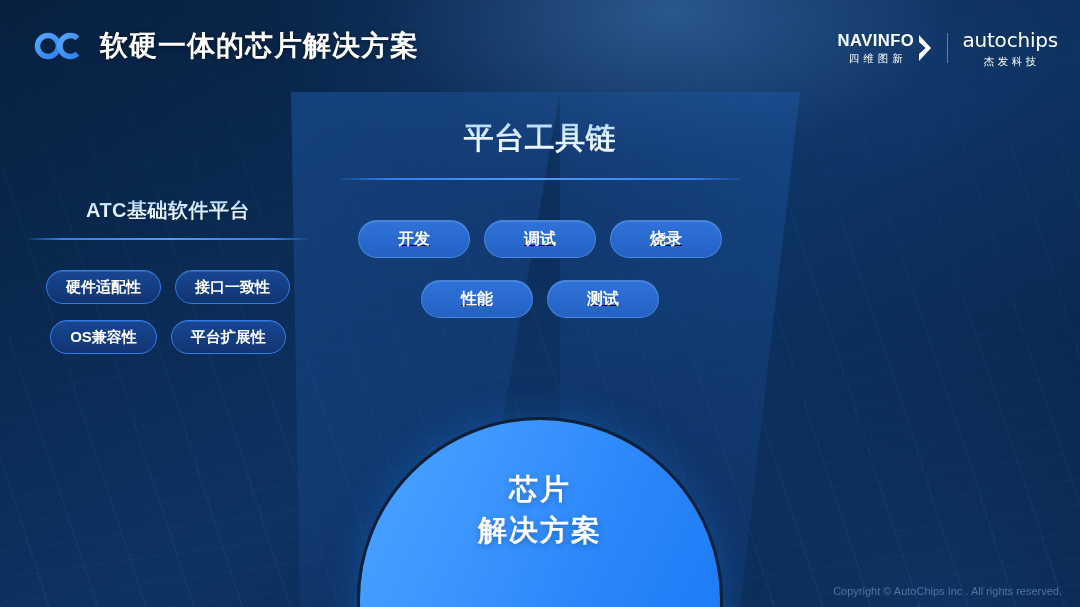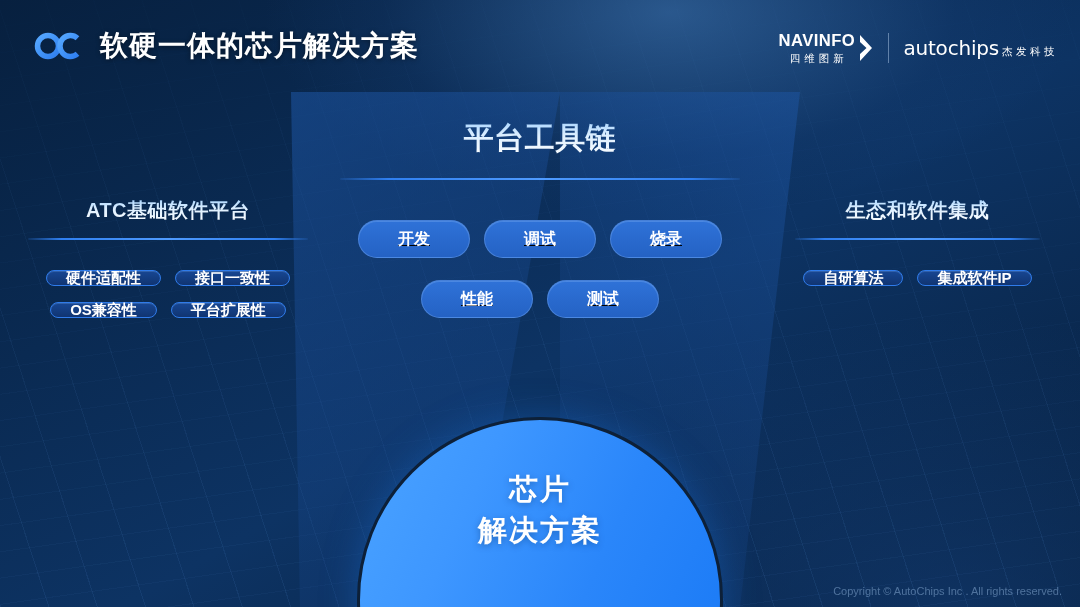--- a/index.html
+++ b/index.html
@@ -97,21 +97,21 @@
     height: 30px;
     display: block;
   }
   .brand-sep {
     width: 1px;
     height: 30px;
     background: rgba(190,215,245,0.45);
   }
   .brand-autochips {
     display: flex;
-    flex-direction: row;
+    flex-direction: column;
     align-items: center;
     line-height: 1;
   }
   .autochips-en {
     font-size: 20px;
     color: #ffffff;
     letter-spacing: -0.2px;
     font-family: "DejaVu Sans", sans-serif;
   }
   .autochips-cn {
@@ -161,21 +161,21 @@
   }
   .pill {
     border-radius: 999px;
     display: flex;
     align-items: center;
     justify-content: center;
     color: #ffffff;
     font-weight: bold;
     white-space: nowrap;
     font-size: 15px;
-    height: 16px;
+    height: 34px;
     padding: 0 19px;
     box-sizing: border-box;
   }
   
   .pill.side {
     background: linear-gradient(180deg, rgba(24,72,150,0.95) 0%, rgba(17,53,115,0.95) 100%);
     border: 1.6px solid #2f7bea;
     box-shadow: inset 0 1px 0 rgba(140,190,255,0.22);
   }
   
@@ -319,30 +319,20 @@
         <div class="pill center" style="width:112px;padding:0;">调试</div>
         <div class="pill center" style="width:112px;padding:0;">烧录</div>
       </div>
       <div class="pill-row">
         <div class="pill center" style="width:112px;padding:0;">性能</div>
         <div class="pill center" style="width:112px;padding:0;">测试</div>
       </div>
     </div>
   </div>
 
-  <div class="col" id="col-right">
-    <div class="col-head">生态和软件集成</div>
-    <div class="col-rule"></div>
-    <div class="col-pills">
-      <div class="pill-row">
-        <div class="pill side">自研算法</div>
-        <div class="pill side">集成软件IP</div>
-      </div>
-    </div>
-  </div>
 
   <div class="circle-wrap">
     <div class="circle"></div>
     <div class="circle-label">
       <div>芯片</div>
       <div>解决方案</div>
     </div>
   </div>
 
   <div class="copyright">Copyright © AutoChips Inc . All rights reserved.</div>

